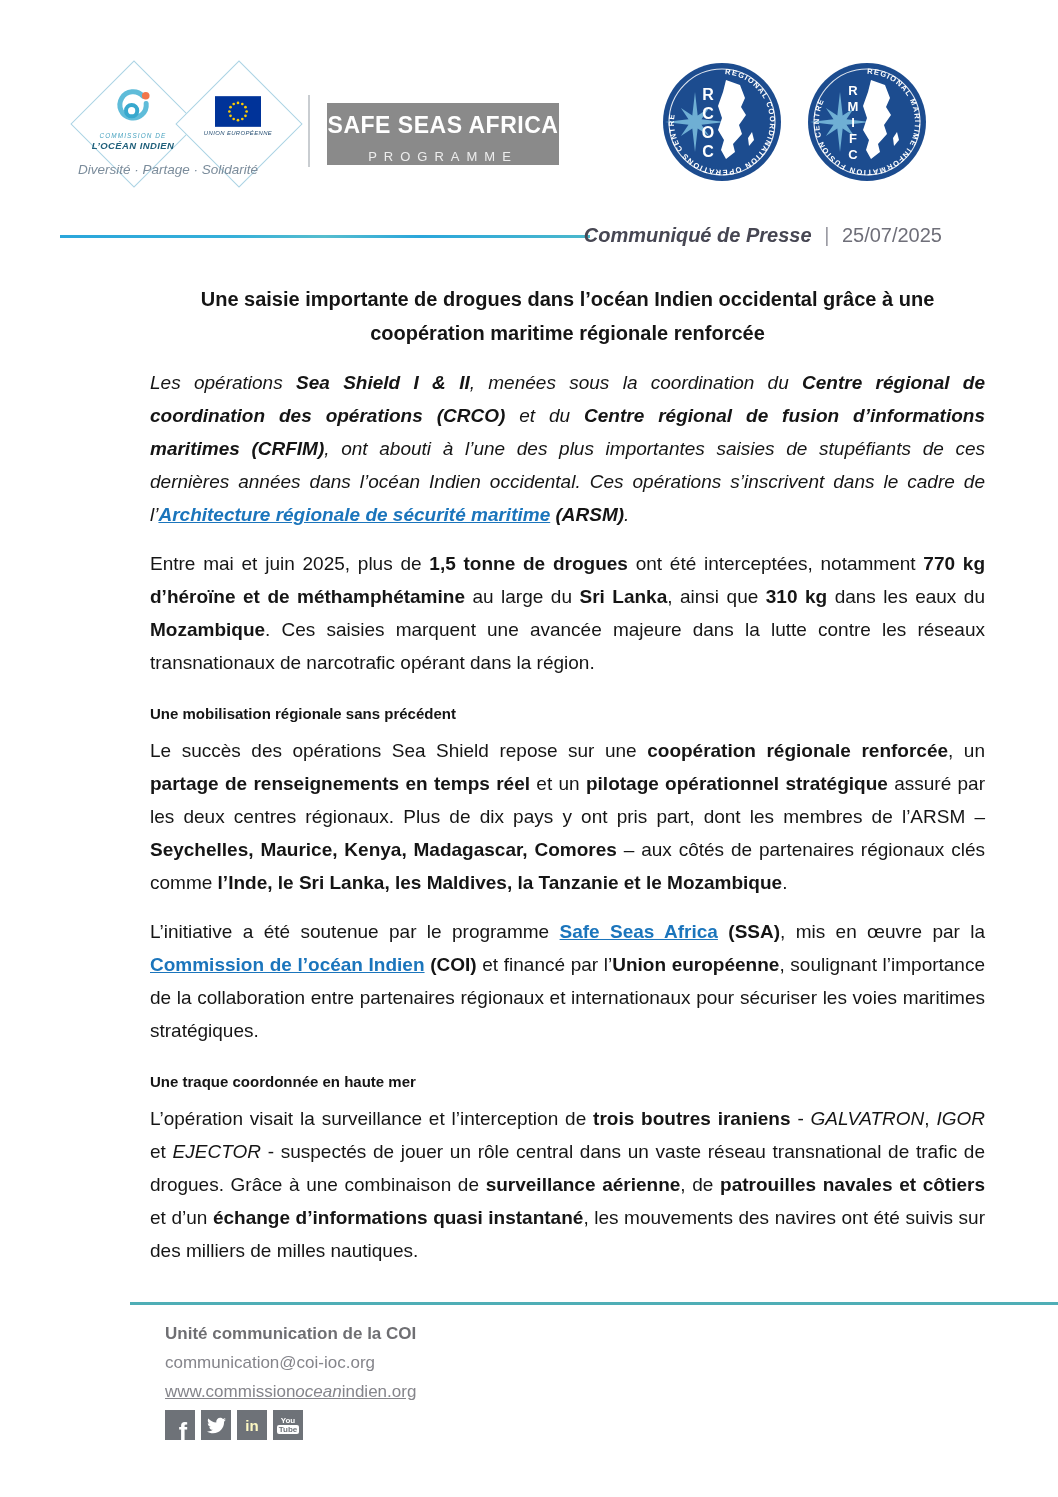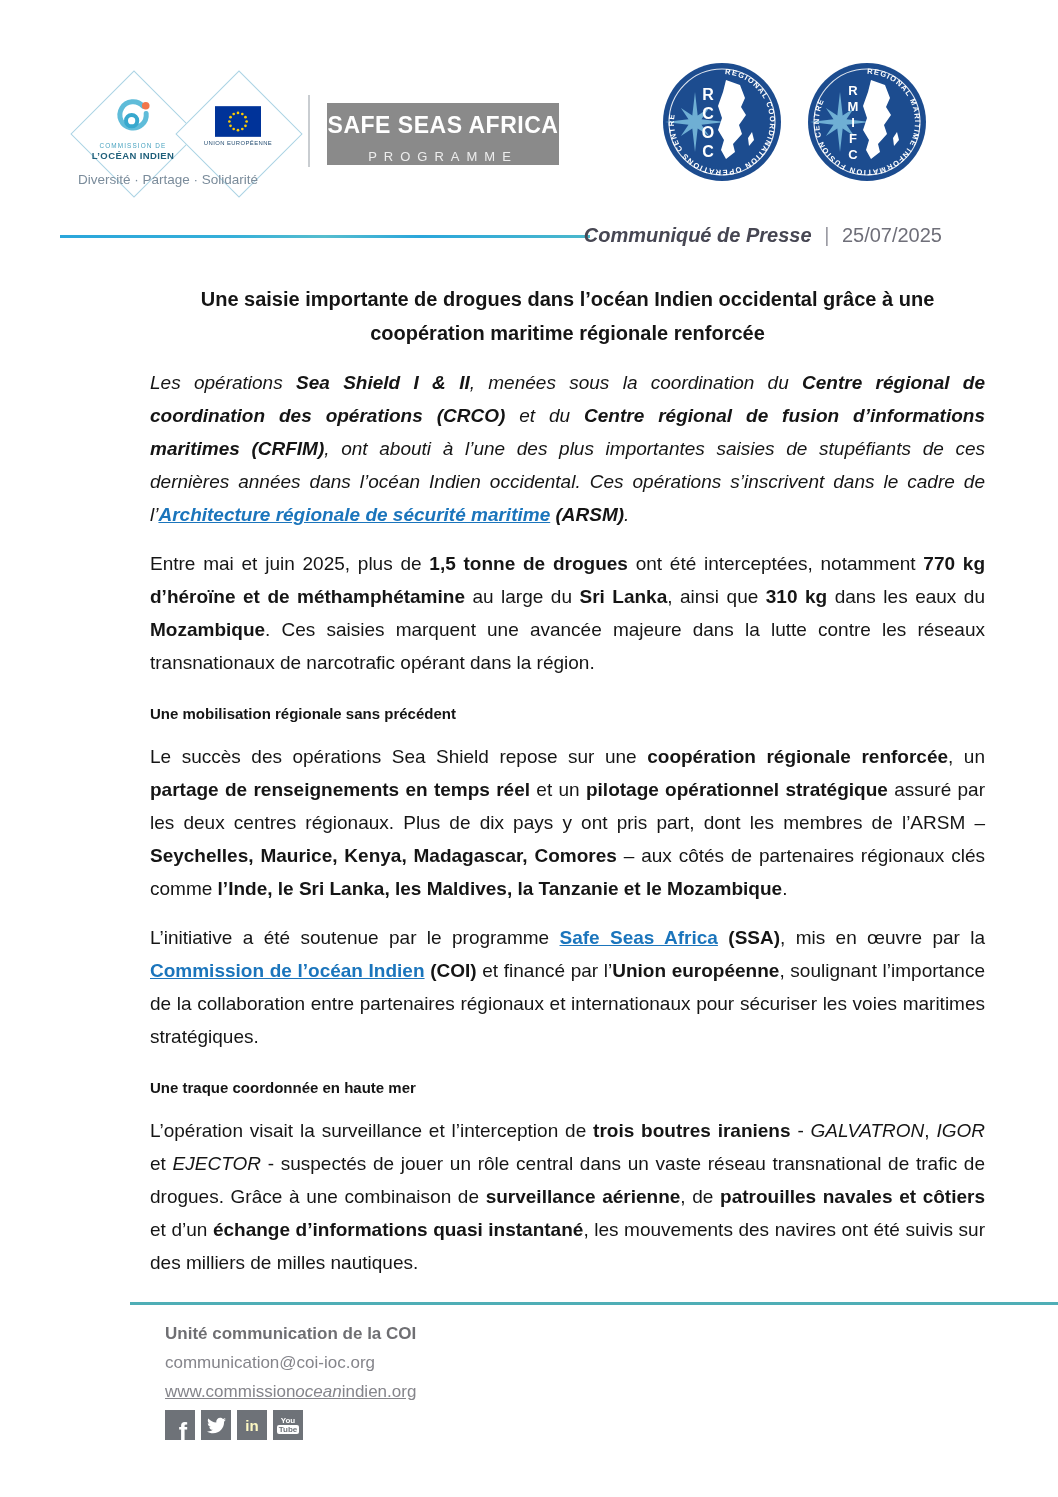--- a/index.html
+++ b/index.html
@@ -3,21 +3,21 @@
 <meta charset="utf-8">
 <style>
   html,body{margin:0;padding:0;}
   body{
     width:1058px;height:1497px;position:relative;overflow:hidden;
     background:#ffffff;color:#151515;
     font-family:"Liberation Sans", sans-serif;
   }
   
   .hdr{position:absolute;left:0;top:0;width:100%;height:210px;}
-  .logo-coi{position:absolute;left:60px;top:68px;width:252px;height:150px;}
+  .logo-coi{position:absolute;left:60px;top:58px;width:252px;height:150px;font-style:italic;}
   .diamond{position:absolute;width:88px;height:88px;border:1px solid #ABD3E4;transform:rotate(45deg);background:#fff;}
   .d1{left:29px;top:21px;}
   .d2{left:134px;top:21px;}
   .coi-stack{position:absolute;left:30px;top:30px;width:86px;text-align:center;}
   .coi-swirl{width:40px;height:40px;}
   .coi-org{font-size:6.4px;letter-spacing:1.1px;color:#4AA3C0;line-height:8px;}
   .coi-org.l2{font-size:9.5px;color:#1F5F7A;letter-spacing:.4px;font-weight:bold;line-height:11px;}
   .eu-stack{position:absolute;left:135px;top:38px;width:86px;text-align:center;}
   .eu-flag{width:46px;height:31px;display:block;margin:0 auto;}
   .eu-caption{font-size:5.9px;color:#264E72;letter-spacing:.4px;margin-top:3px;}
@@ -41,21 +41,21 @@
   .mh-label{font-weight:bold;font-style:italic;color:#474753;}
   .mh-sep{color:#9A9AA2;margin:0 7px;font-weight:normal;}
   .mh-date{color:#6F6F79;margin-top:36px;}
   
   .main{position:absolute;left:150px;top:262px;width:835px;}
   .doc-title{text-align:center;font-size:20px;font-weight:bold;margin:14px 0 0;}
   .doc-subtitle{text-align:center;font-size:20px;font-weight:bold;line-height:34px;margin:20px auto 0;max-width:810px;}
   .para{font-size:19px;line-height:33px;text-align:justify;margin:16px 0 0;}
   .para.italic{font-style:italic;}
   .section-h{font-size:15px;font-weight:bold;margin:26px 0 0;}
-  .section-h + .para{margin-top:18px;}
+  .section-h + .para{margin-top:12px;}
   .b{font-weight:bold;}
   .i{font-style:italic;}
   a.link{color:#1B75BC;text-decoration:underline;font-weight:bold;cursor:pointer;}
   
   .footer{position:absolute;left:0;top:1300px;width:100%;height:197px;}
   .footer-rule{position:absolute;left:130px;right:0;top:2px;height:3px;background:#4FAEB6;}
   .footer-body{position:absolute;left:165px;top:24px;}
   .f-unit{font-size:17px;font-weight:bold;color:#6F6F73;margin-bottom:9px;}
   .f-email{font-size:17px;color:#85858B;margin-bottom:9px;}
   .f-web{font-size:17px;color:#85858B;text-decoration:underline;display:inline-block;margin-bottom:8px;}

